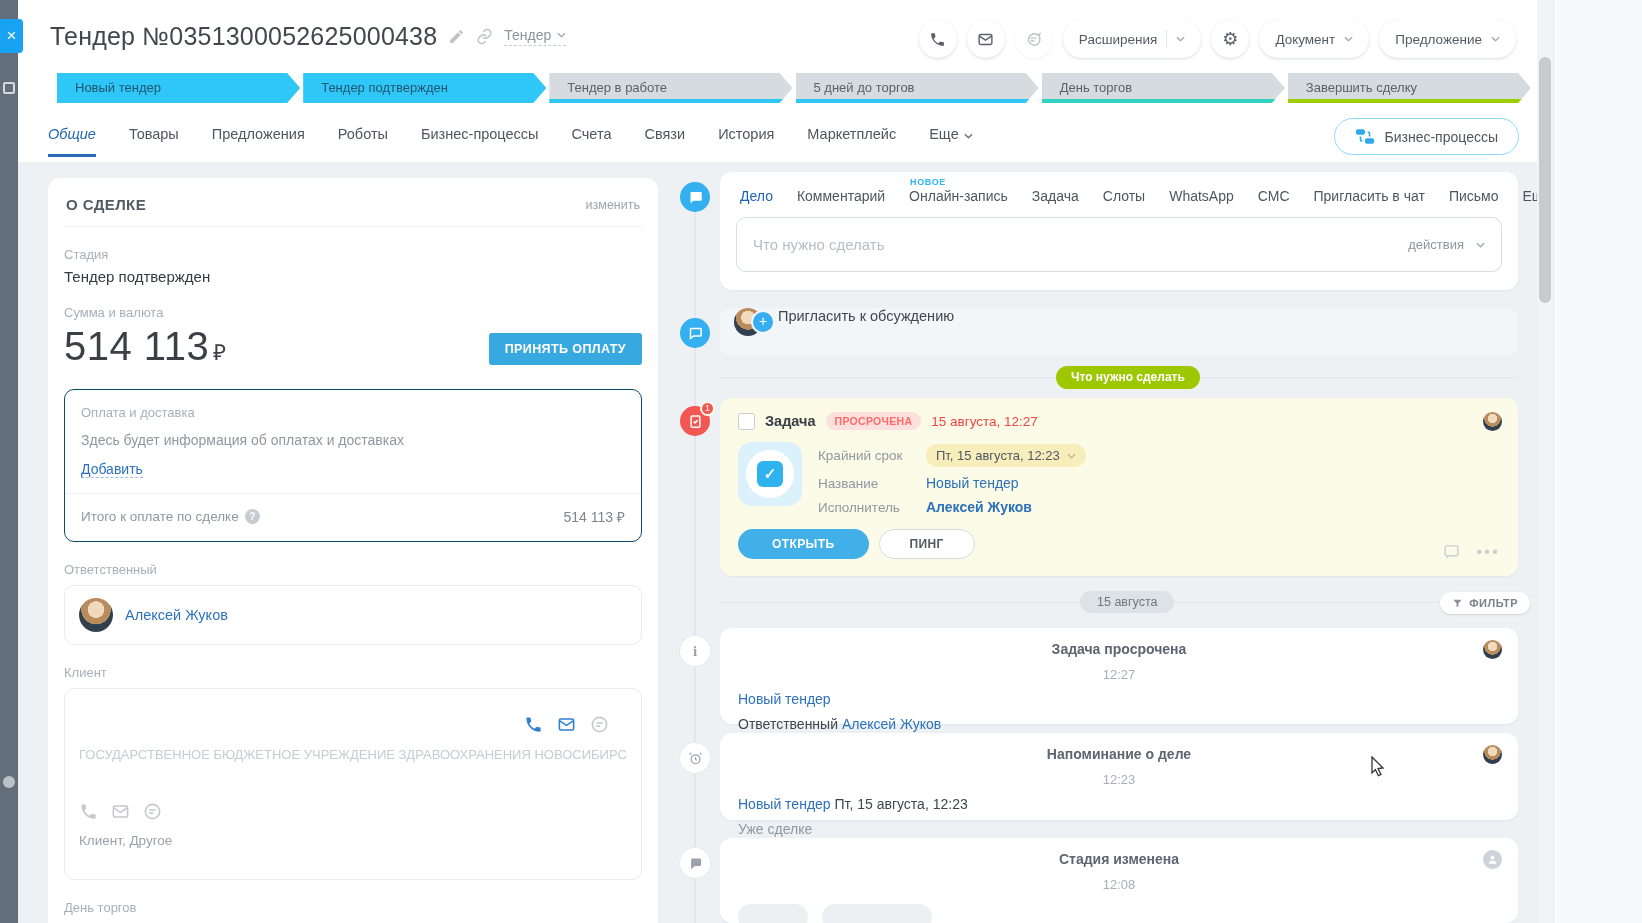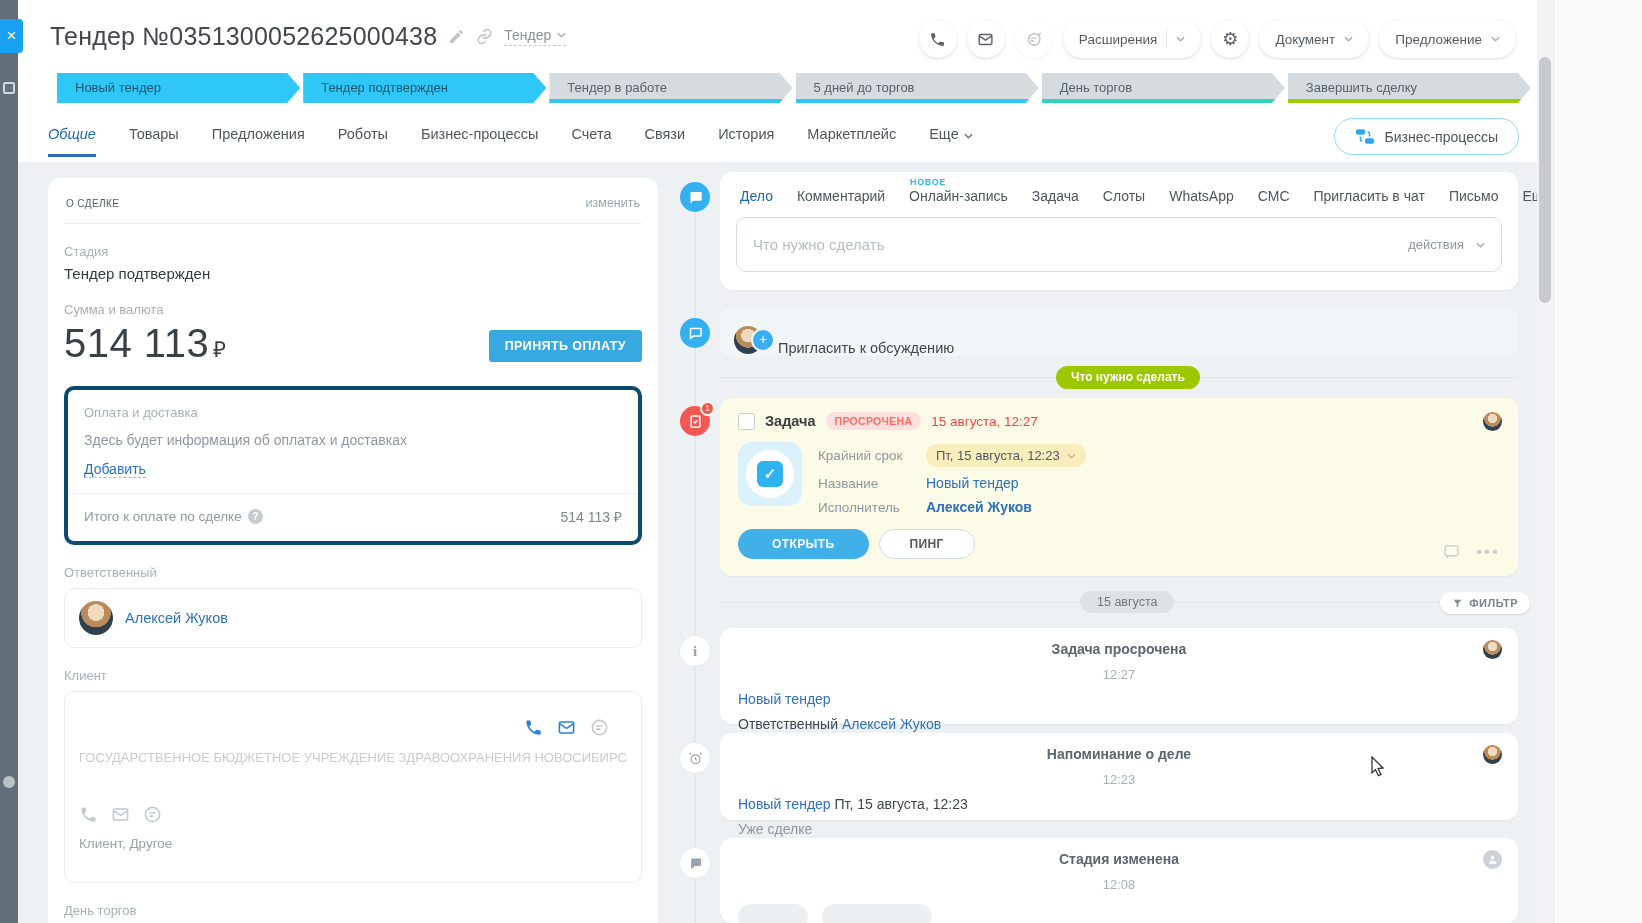--- a/index.html
+++ b/index.html
@@ -50,30 +50,30 @@
   .tab.active { color:#1e66b3; border-bottom:3px solid #2a6cb6;font-style:italic; }
   .tab .caret { color:#6d747b; margin-left:5px; }
   .bp-btn { position:absolute; right:18px; top:118px; height:37px; border:1px solid #8edafa; border-radius:20px;
     background:#fff; display:flex; align-items:center; gap:10px; padding:0 20px; color:#4e565e; font-size:14px; cursor:pointer; }
   .bp-btn svg { width:20px; height:17px; }
 
   
   .deal-card { position:absolute; left:30px; top:178px; width:610px; bottom:-14px; background:#fff;
     border-radius:12px; box-shadow:0 1px 2px rgba(40,50,70,.06); padding:18px 16px; overflow:hidden; }
   .dc-head { display:flex; justify-content:space-between; align-items:center; padding:0 2px 13px 2px; border-bottom:1px solid #eef1f3; }
-  .dc-title { font-size:10px; font-weight:normal; color:#525b63; letter-spacing:.4px; }
+  .dc-title { font-size:15px; font-weight:bold; color:#525b63; letter-spacing:.4px; }
   .edit-link { font-size:12.5px; color:#9aa5ae; cursor:pointer; }
   .flabel { font-size:13px; color:#a7b0b8; margin-top:20px; }
   .fvalue { font-size:15px; color:#333b42; margin-top:6px; }
   .sum-row { display:flex; align-items:flex-end; justify-content:space-between; margin-top:4px; }
   .sum-big { font-size:40px; color:#3a4046; letter-spacing:.5px; }
   .sum-cur { font-size:22px; color:#3a4046; margin-left:4px; }
   .pay-btn { background:#38a8e0; color:#fff; font-size:12.5px; font-weight:bold; letter-spacing:.4px;
     border:none; border-radius:3px; height:32px; padding:0 16px; cursor:pointer; margin-bottom:4px; }
-  .pay-box { border:4px solid #0c4a6e; border-radius:10px; margin-top:20px; padding:15px 16px; }
+  .pay-box { border:1px solid #0c4a6e; border-radius:10px; margin-top:20px; padding:15px 16px; }
   .pay-title { font-size:13px; color:#a7b0b8; }
   .pay-hint { font-size:14px; color:#8f98a1; margin-top:12px; }
   .add-link { display:inline-block; font-size:14px; color:#2c71bd; border-bottom:1px dashed #9dbbdd; margin-top:13px; cursor:pointer; }
   .pay-div { border-top:1px solid #eef1f3; margin:15px -16px 0; }
   .total-row { display:flex; justify-content:space-between; align-items:center; margin-top:13px; }
   .total-l { display:flex; align-items:center; gap:6px; font-size:13.5px; color:#8f98a1; }
   .help-icon { width:15px; height:15px; border-radius:50%; background:#c6ccd1; color:#fff; font-size:10px; font-weight:bold;
     display:inline-flex; align-items:center; justify-content:center; cursor:pointer; }
   .help-icon::before { content:"?"; }
   .total-v { font-size:14px; color:#7d858d; }
@@ -109,21 +109,21 @@
   .act-tabs { display:flex; gap:24px; padding:16px 20px 0; }
   .atab { font-size:14px; color:#4e565e; cursor:pointer; position:relative; white-space:nowrap; }
   .atab.active { color:#1e66b3; }
   .new-badge { position:absolute; top:-11px; left:1px; font-size:9px; font-weight:bold; color:#2eb6f5; letter-spacing:.6px; }
   .act-input { margin:13px 16px 0; border:1px solid #d7dde2; border-radius:10px; height:55px;
     display:flex; align-items:center; padding:0 16px; }
   .act-input input { flex:1; border:none; outline:none; font-size:15px; color:#333; font-family:inherit; background:transparent; }
   .act-input input::placeholder { color:#b6bec5; }
   .act-actions { display:flex; align-items:center; gap:12px; font-size:13px; color:#8d959d; cursor:pointer; }
 
-  .invite-row { top:308px; height:48px; background:#f3f6f8; box-shadow:none; display:flex; align-items:flex-end; gap:14px; padding:0 14px; cursor:pointer; }
+  .invite-row { top:308px; height:48px; background:#f3f6f8; box-shadow:none; display:flex; align-items:flex-start; gap:14px; padding:0 14px; cursor:pointer; }
   .invite-av { position:relative; width:30px; height:30px; }
   .invite-av .avatar { width:28px; height:28px; }
   .plus-circle { position:absolute; right:-9px; top:4px; width:20px; height:20px; border-radius:50%; background:#38aef2;
     color:#fff; font-size:14px; line-height:19px; text-align:center; box-shadow:0 0 0 2px #f3f6f8; }
   .plus-circle::before { content:"+"; }
   .invite-label { font-size:14.5px; color:#3f464d; }
 
   .todo-line { position:absolute; left:702px; width:798px; top:377px; border-top:1px solid #e2e7eb; }
   .todo-pill { position:absolute; left:1038px; top:366px; height:23px; background:#9dc800; color:#fff;
     font-size:12px; font-weight:bold; border-radius:12px; padding:0 15px; line-height:23px; z-index:6; }

